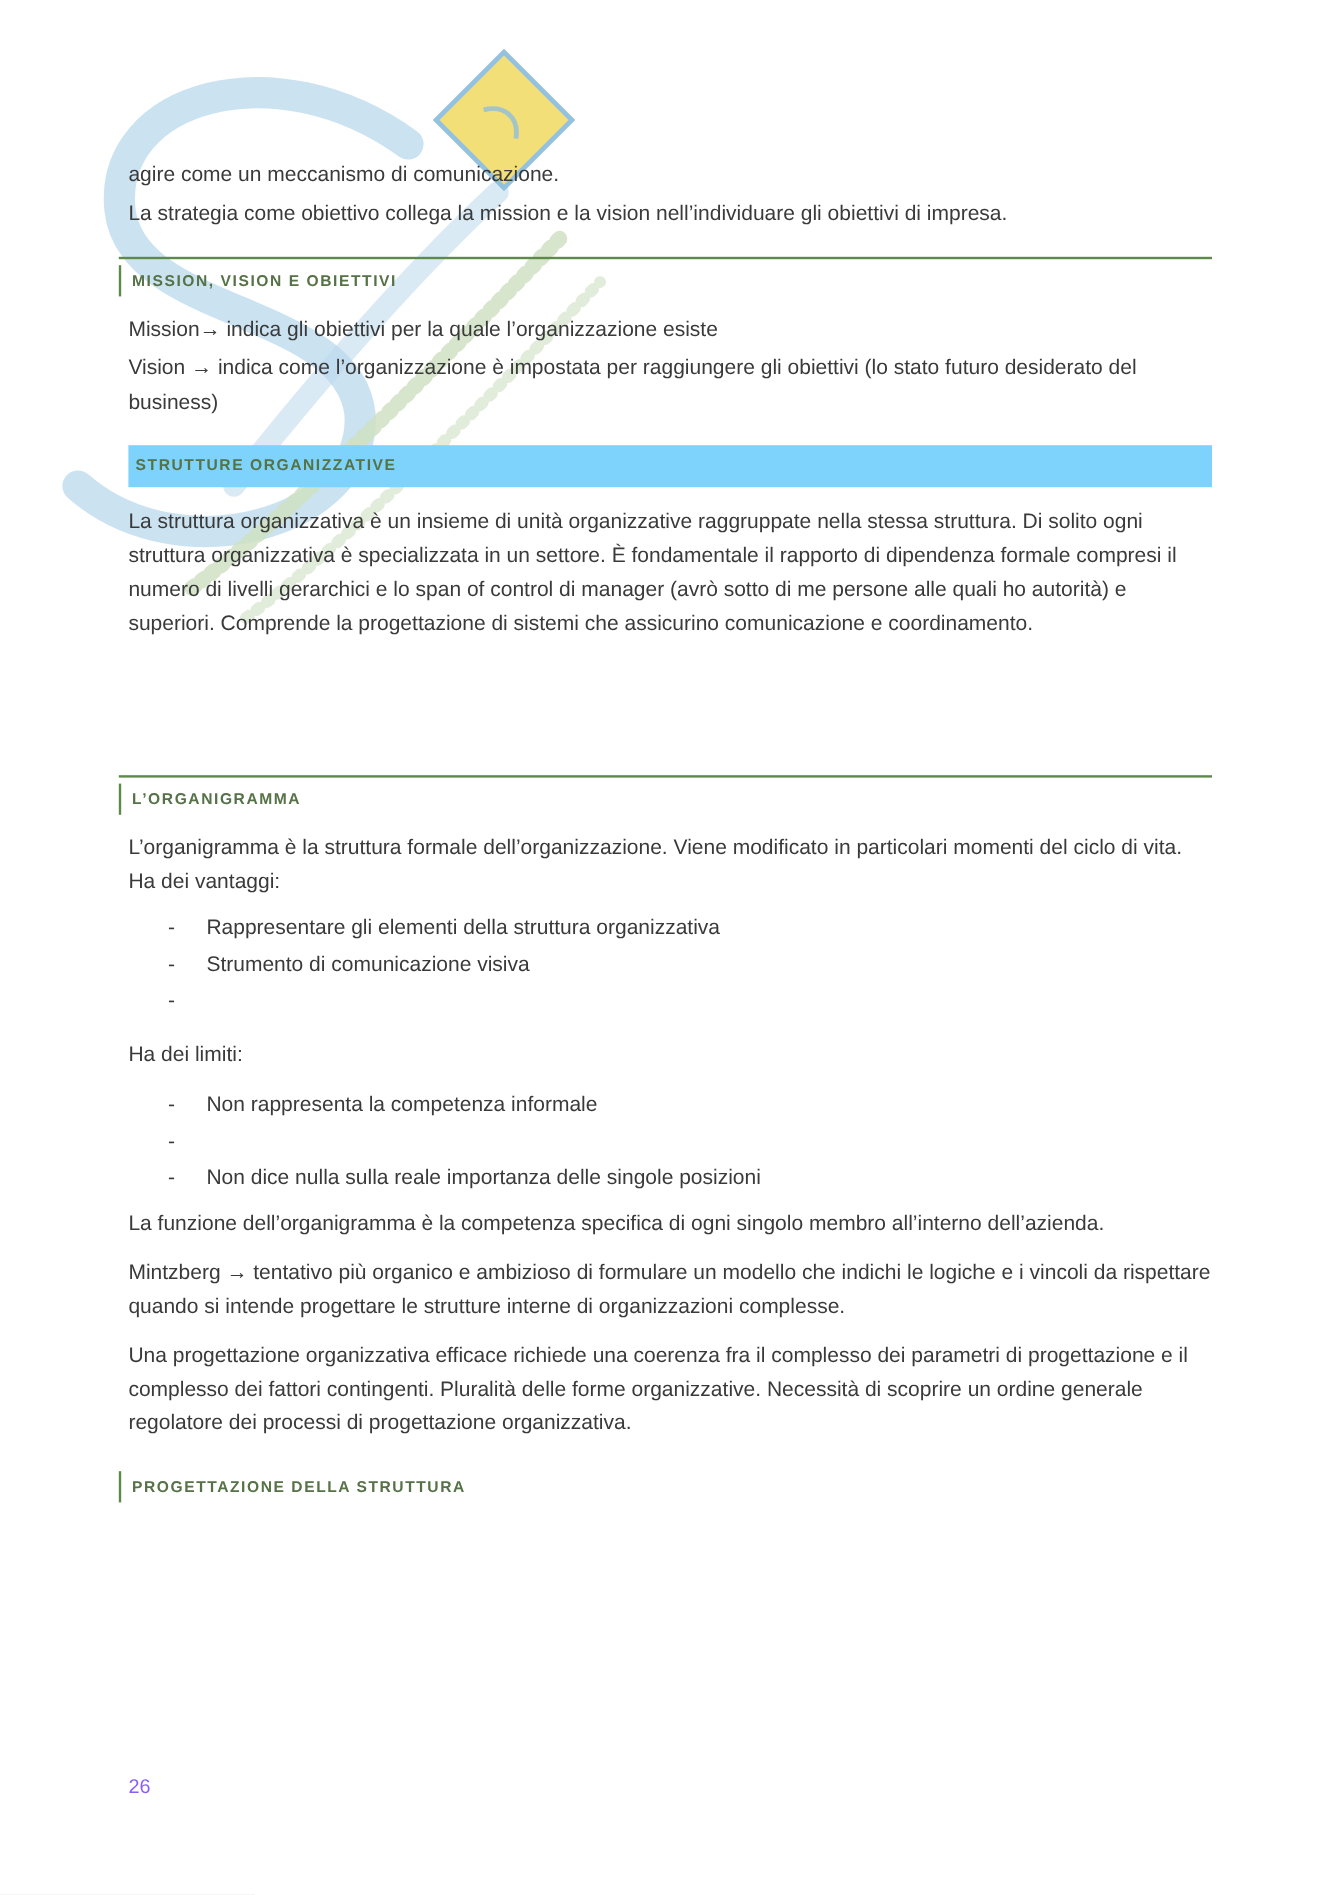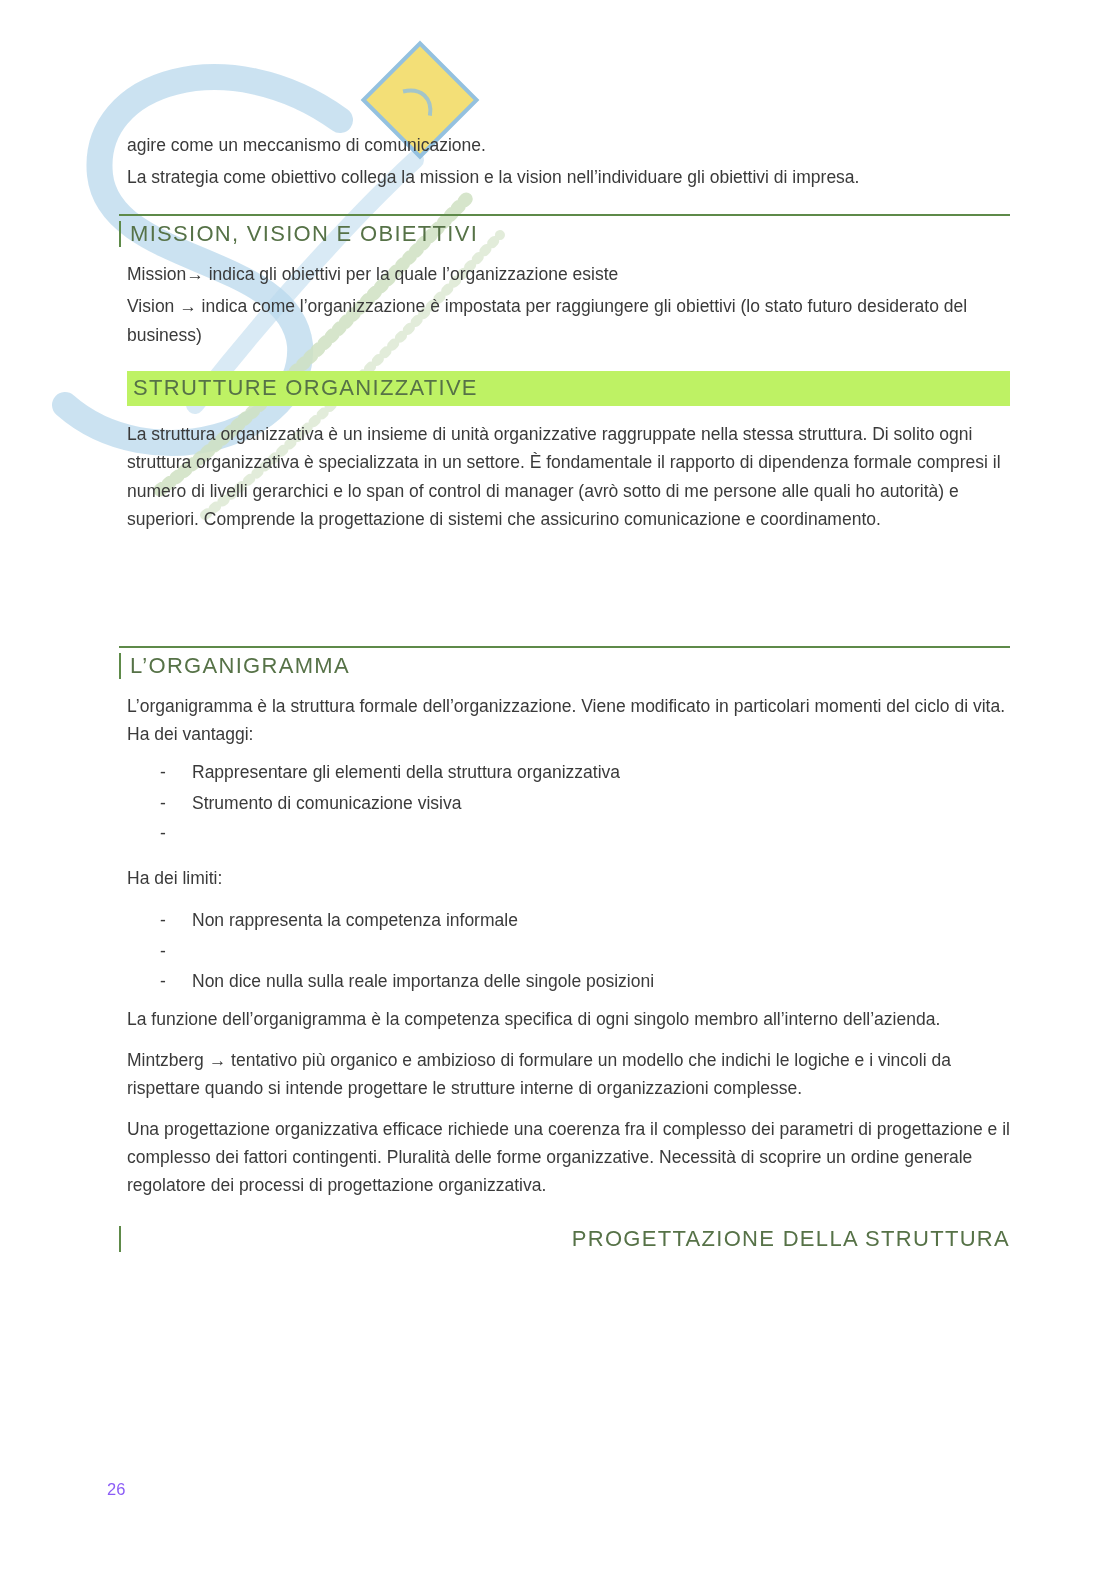--- a/index.html
+++ b/index.html
@@ -19,56 +19,54 @@
     top: 10px;
     z-index: 0;
     pointer-events: none;
   }
   .content {
     position: relative;
     z-index: 1;
     padding: 131px 106px 0 107px;
     font-size: 17.5px;
     line-height: 28.4px;
-    margin-left: 20px;
   }
   .para { margin: 9px 0; }
   .para.tight { margin: 4px 0; }
   .para.no-top { margin-top: 0; }
   .para.no-bottom { margin-bottom: 0; }
 
   .heading { margin: 22px 0 13px 0; }
   .heading-text {
-    font-size: 22px;
-    font-weight: 400;
+    font-size: 13px;
+    font-weight: 700;
     letter-spacing: 1.3px;
     color: #567247;
     margin: 0;
     line-height: 26px;
   }
   .heading.ruled {
     border-top: 2px solid #5e8a49;
     margin-left: -8px;
     padding-top: 5px;
   }
   .heading.ruled .heading-text {
     border-left: 2px solid #5e8a49;
     padding-left: 9px;
   }
   .heading.bar-only {
     margin-left: -8px;
     margin-top: 26px;
-    text-align: right;
   }
   .heading.bar-only .heading-text {
     border-left: 2px solid #5e8a49;
     padding-left: 9px;
   }
   .heading.hl {
-    background: #bef264;
+    background: #7dd3fc;
     padding: 4px 8px 5px 6px;
     margin: 22px 0 14px 0;
   }
   .section-organigramma .heading { margin-top: 112px; }
 
   .dash-list { margin: 10px 0; }
   .dash-item { display: flex; margin: 2px 0; }
   .dash-item .dash {
     flex: 0 0 32px;
     margin-left: 33px;

